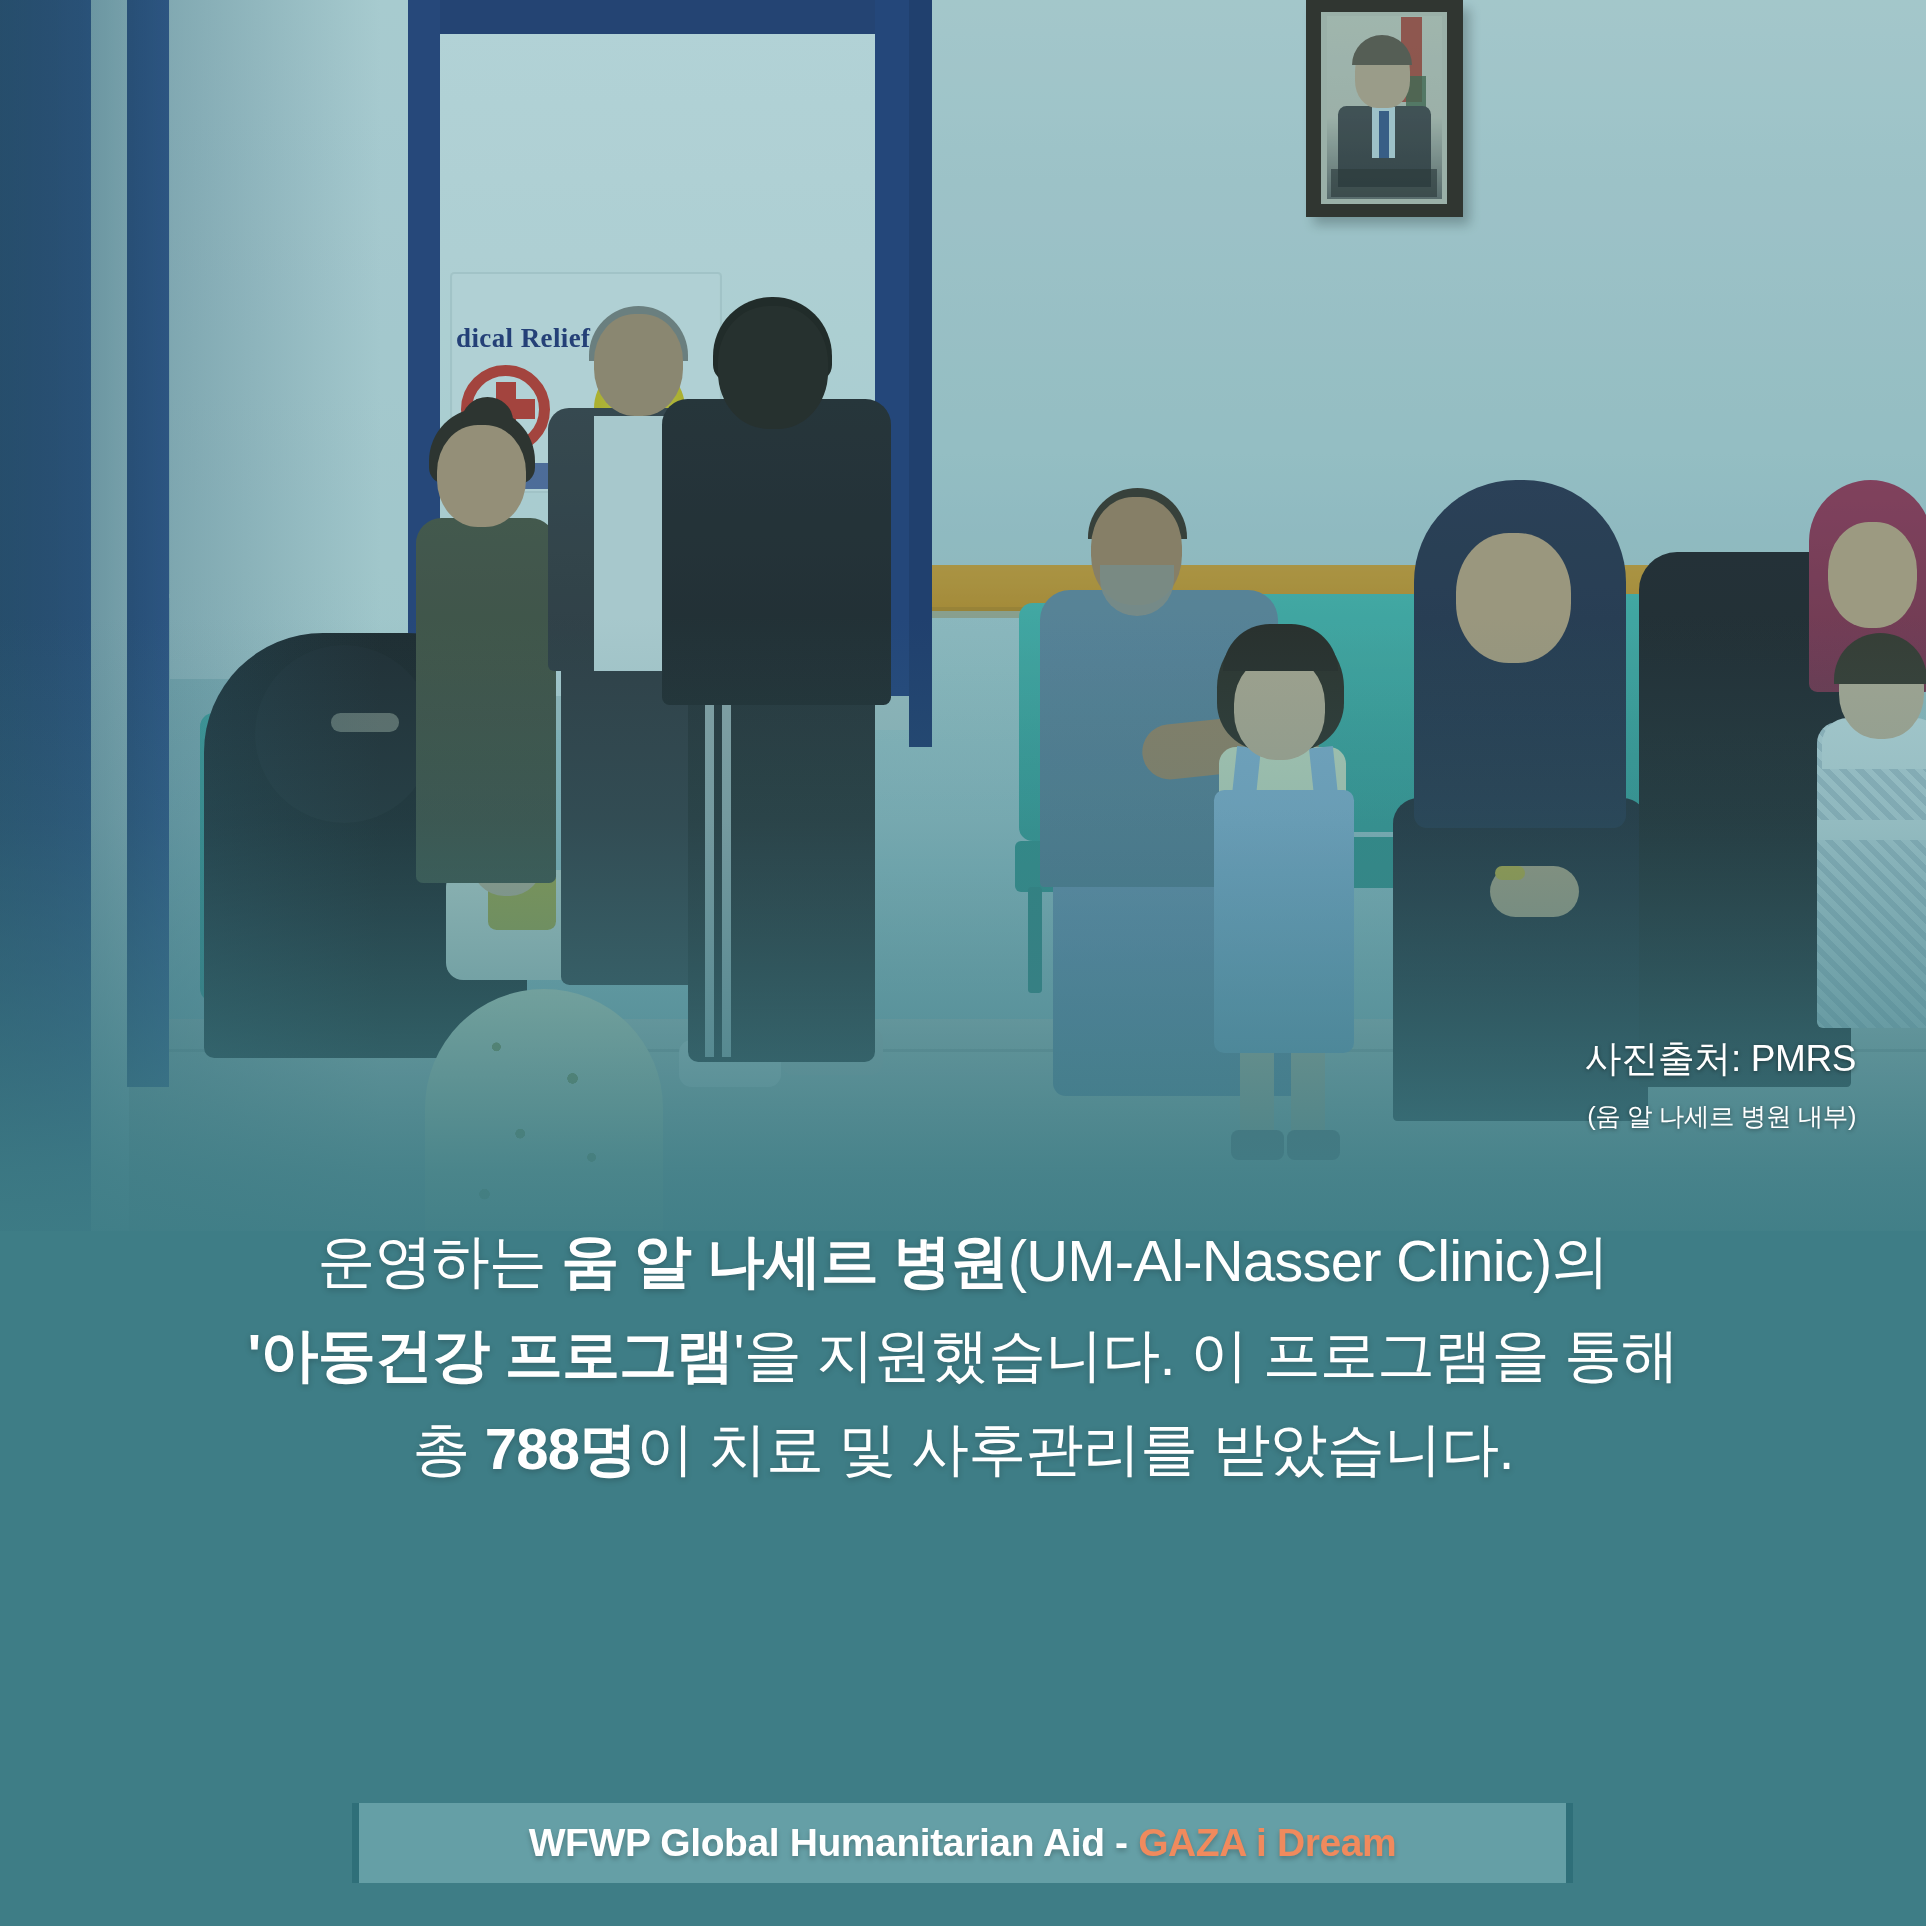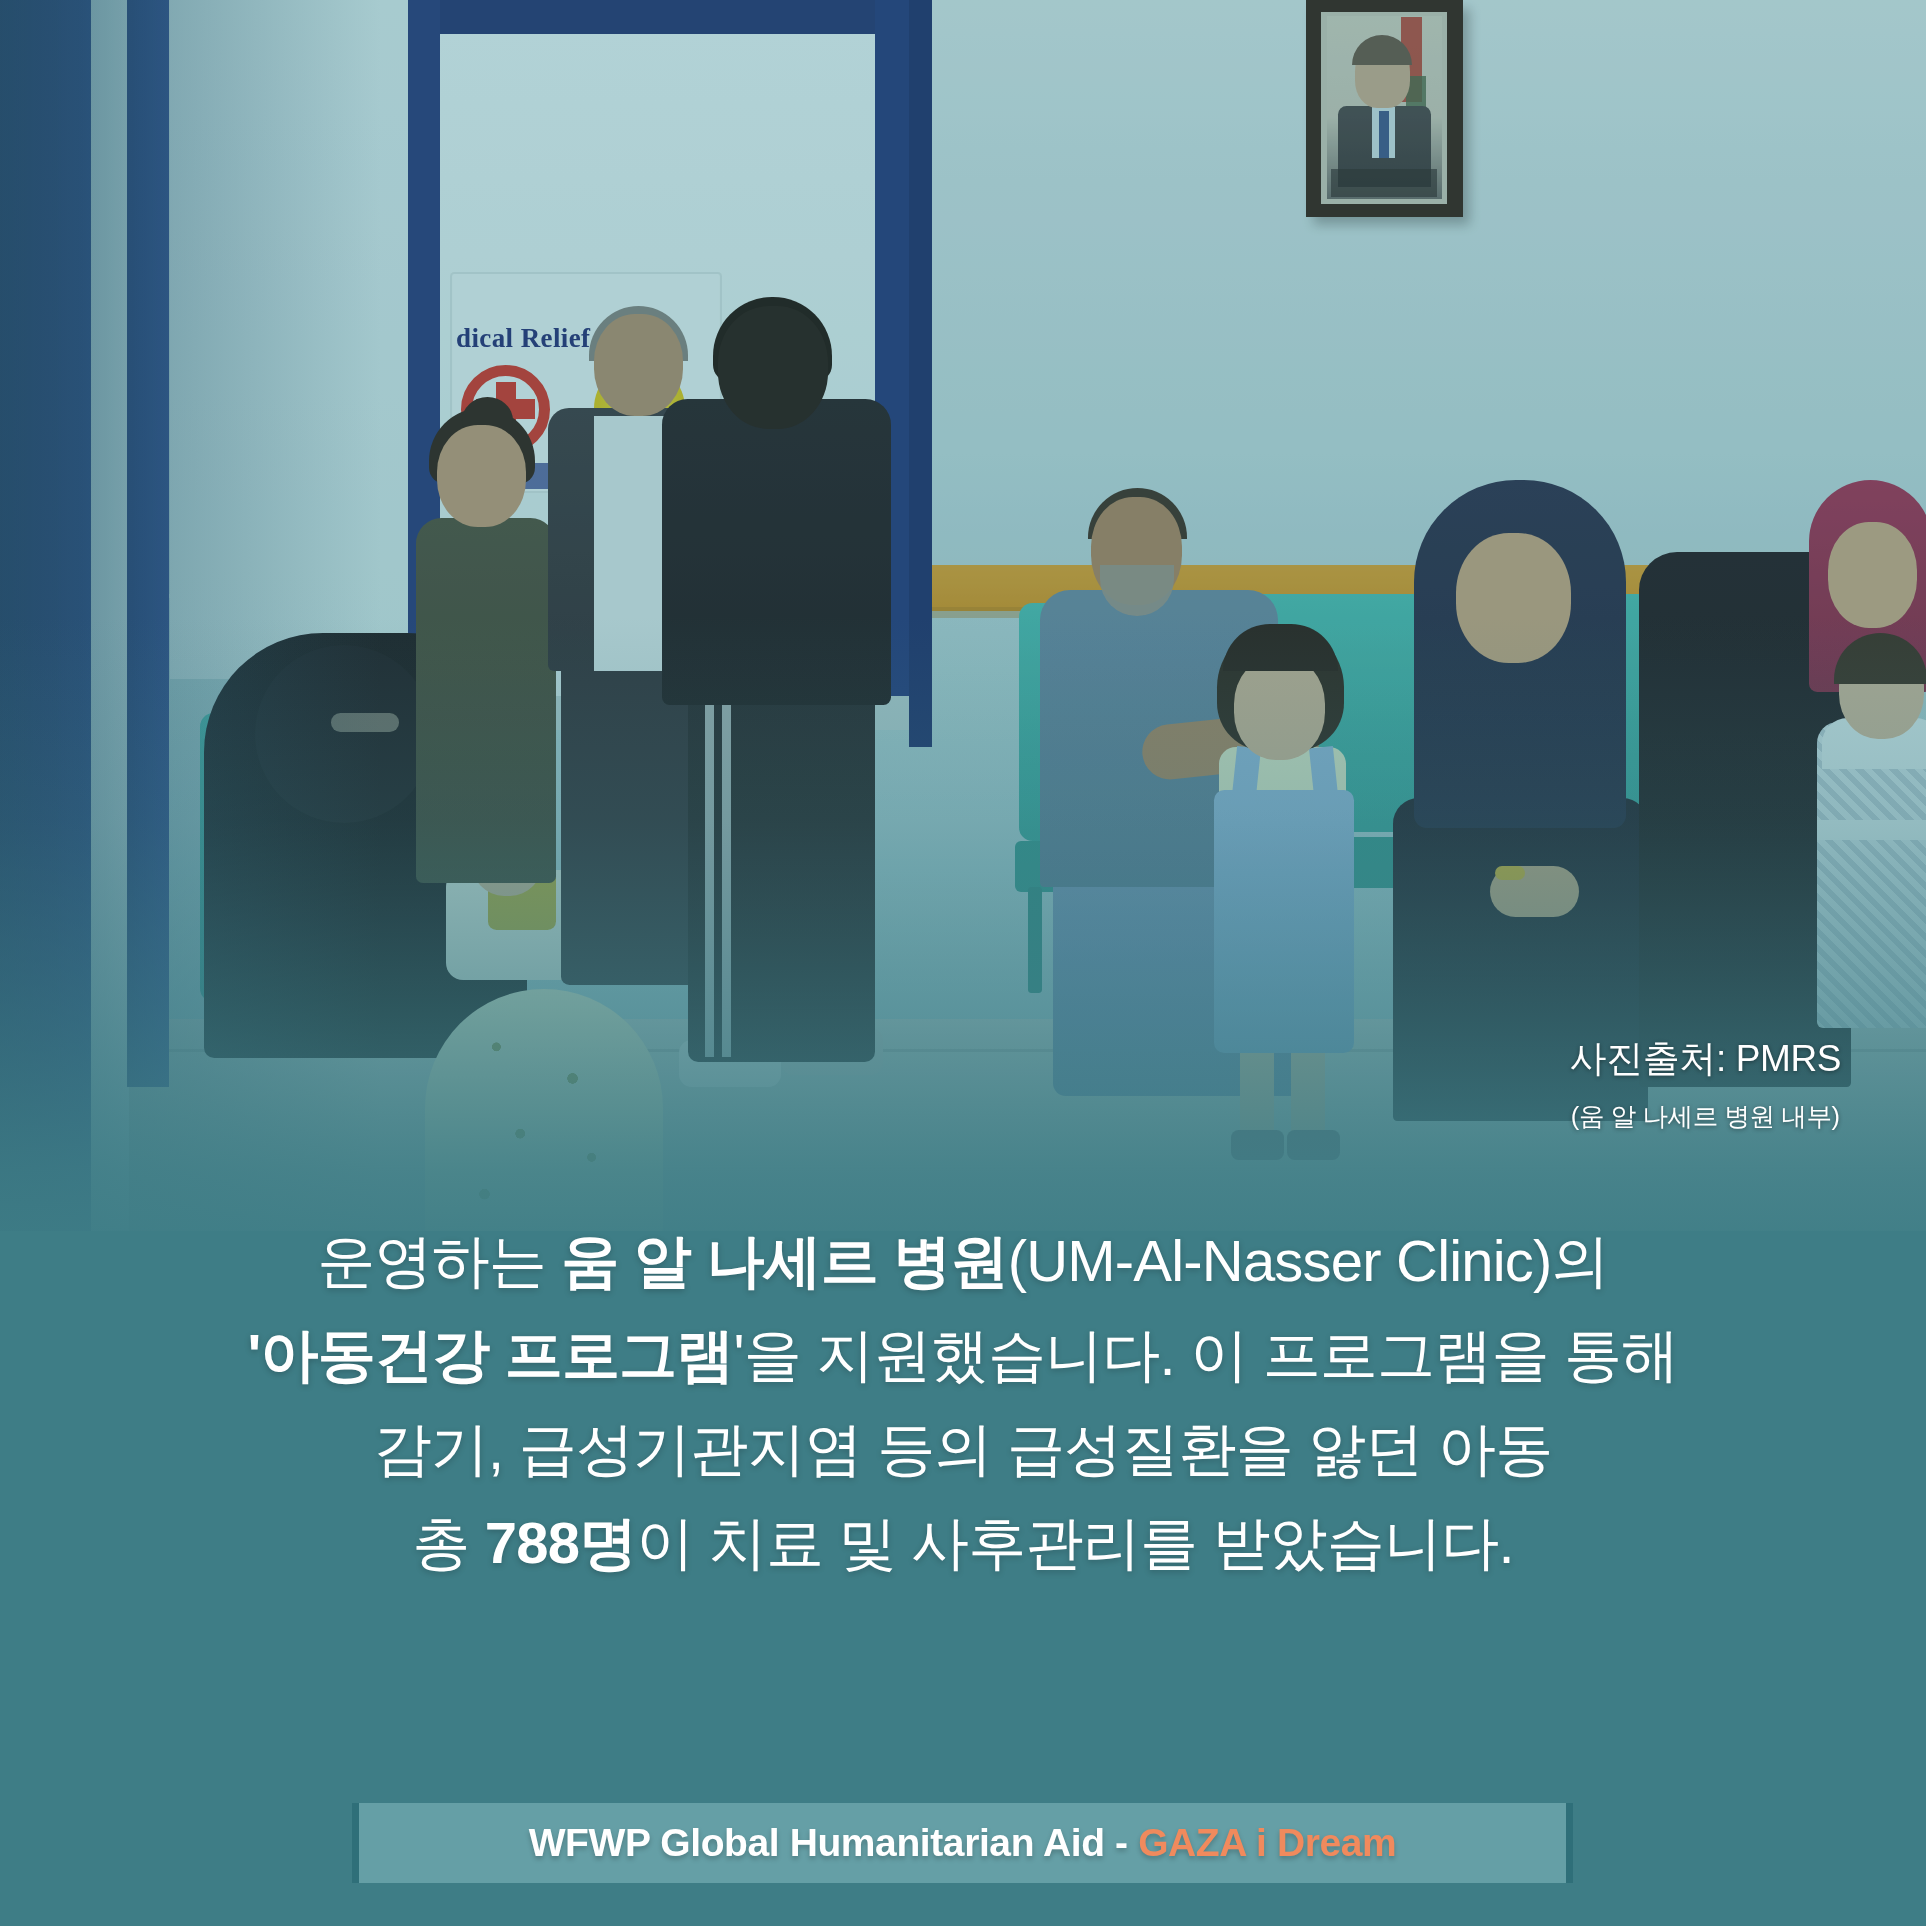--- a/index.html
+++ b/index.html
@@ -222,22 +222,22 @@
       rgba(62,125,134,1) 97%);
   }
   
   #vleft{
     position:absolute;left:0;top:0;width:382px;height:1231px;
     background:linear-gradient(90deg,rgba(44,92,112,.55) 0%,rgba(44,92,112,0) 100%);
   }
 
   
   #credit{
-    position:absolute;right:85px;top:1036px;
-    text-align:center;color:#ffffff;
+    position:absolute;right:70px;top:1036px;
+    text-align:right;color:#ffffff;
     text-shadow:0 1.3px 4.2px rgba(0,0,0,.45);
     line-height:1.22;
   }
   #credit .c1{font-size:37px;font-weight:400;letter-spacing:-0.4px;}
   #credit .c2{font-size:25.5px;font-weight:400;letter-spacing:-0.4px;margin-top:20px;}
 
   #body-copy{
     position:absolute;left:0;top:1214px;width:1926px;
     text-align:center;color:#ffffff;
     font-size:58px;line-height:1.62;
@@ -399,21 +399,20 @@
   <div id="fade"></div>
 
   <div id="credit">
     <div class="c1">사진출처: PMRS</div>
     <div class="c2">(움 알 나세르 병원 내부)</div>
   </div>
 
   <div id="body-copy">
     <span class="ln"><span>운영하는 </span><b>움 알 나세르 병원</b><span>(UM-Al-Nasser Clinic)의</span></span>
     <span class="ln"><b>'</b><b>아동건강 프로그램</b><span>'을 지원했습니다. 이 프로그램을 통해</span></span>
-    <span class="ln">감기, 급성기관지염 등의 급성질환을 앓던 아동</span>
     <span class="ln"><span>총 </span><b>788명</b><span>이 치료 및 사후관리를 받았습니다.</span></span>
   </div>
 
   <div id="banner">
     <div class="btxt"><span>WFWP Global Humanitarian Aid - </span><span class="bhl">GAZA i Dream</span></div>
   </div>
 
 </div>
 
 

